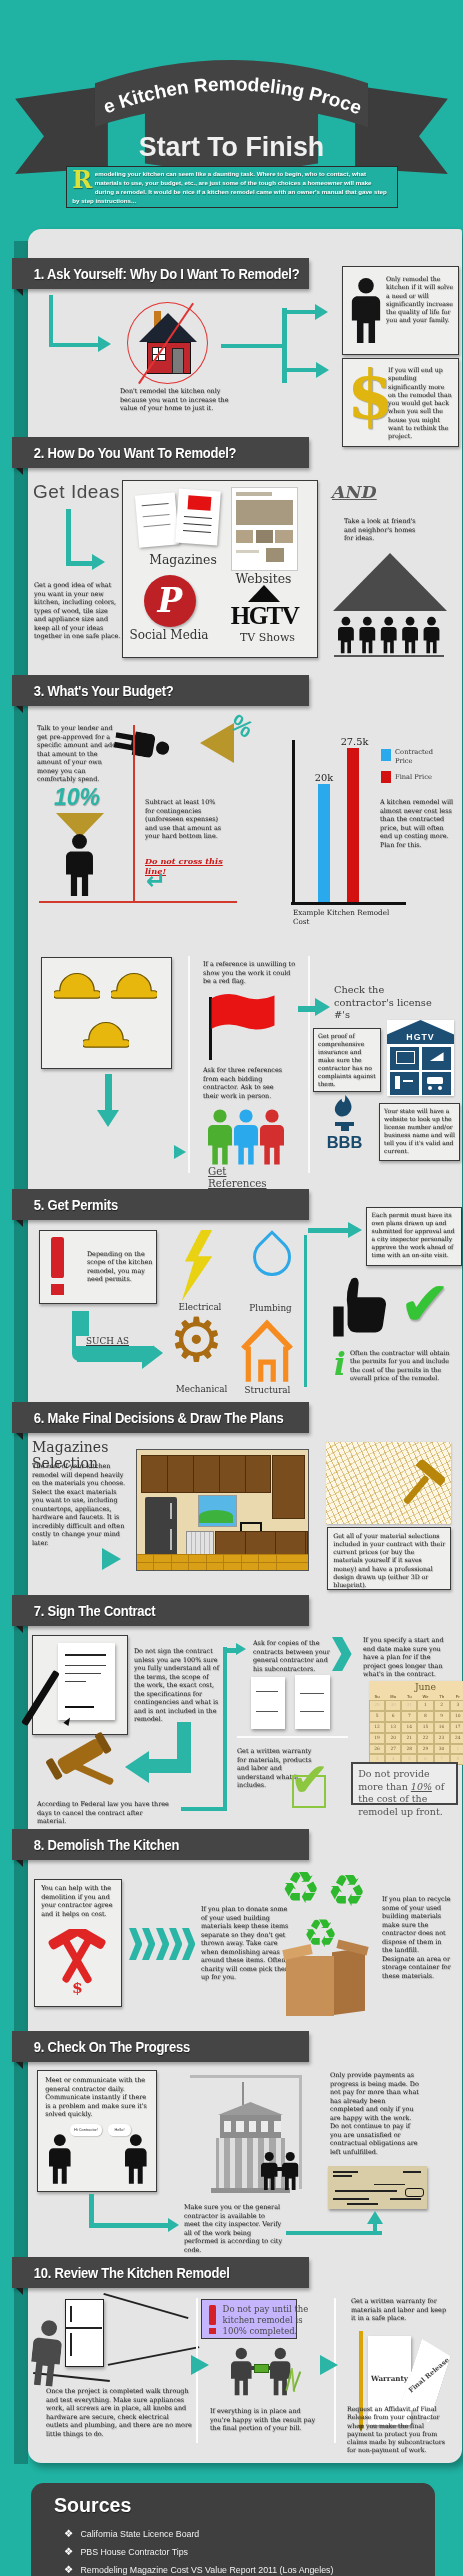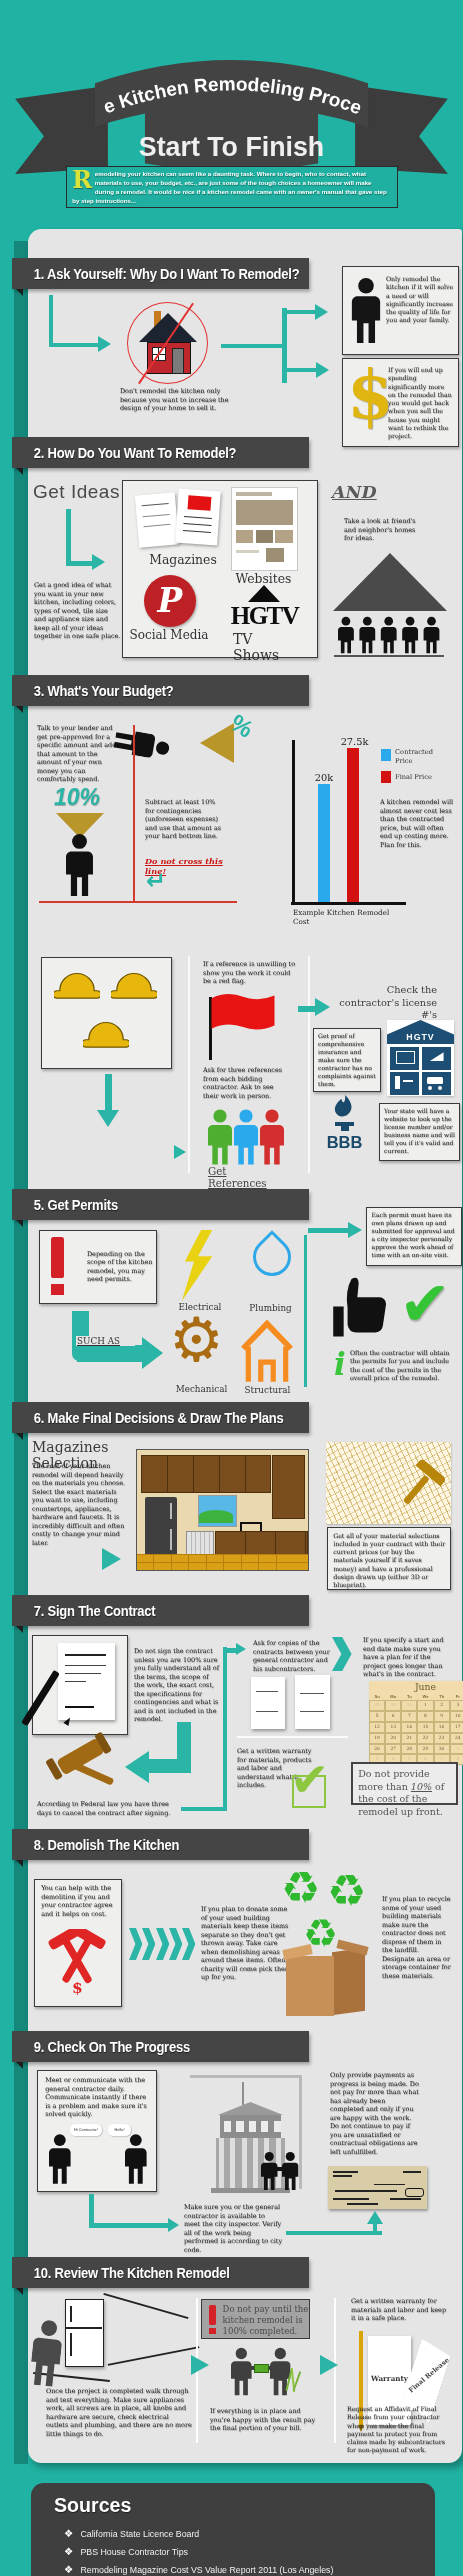--- a/index.html
+++ b/index.html
@@ -67,21 +67,21 @@
   <div class="a" style="left:127px;top:302px;width:82px;height:83px">
     <div class="a" style="left:0;top:0;width:79px;height:80px;border:1.5px solid #e23333;border-radius:50%"></div>
     <div class="a" style="left:27px;top:9.3px;width:6.7px;height:16.5px;background:#c77a1d"></div>
     <div class="a" style="left:12px;top:11.3px;border-left:29px solid transparent;border-right:29px solid transparent;border-bottom:29px solid #1b2430"></div>
     <div class="a" style="left:19.6px;top:40px;width:42px;height:30px;background:#c0272d;border:1px solid #131313">
       <div class="a" style="left:4.1px;top:4.1px;width:12.4px;height:12.4px;background:#fff;border:1px solid #222;background-image:linear-gradient(#222,#222),linear-gradient(#222,#222);background-size:1px 100%,100% 1px;background-position:center,center;background-repeat:no-repeat"></div>
       <div class="a" style="left:24px;top:5.2px;width:10.3px;height:24px;background:#7b7b7b;border:0.5px solid #222"></div>
     </div>
     <div class="a" style="left:38px;top:-7.2px;width:2.1px;height:97px;background:#e23333;transform:rotate(34deg)"></div>
   </div>
-  <div class="a t" style="left:120px;top:387px;width:111px">Don't remodel the kitchen only because you want to increase the design of your home to sell it.</div>
+  <div class="a t" style="left:120px;top:387px;width:111px">Don't remodel the kitchen only because you want to increase the value of your home to just it.</div>
 
   <div class="a tl" style="left:221px;top:344px;width:63px;height:4.1px"></div>
   <div class="a tl" style="left:282px;top:308px;width:4.6px;height:75px"></div>
   <div class="a tl" style="left:286px;top:310px;width:30px;height:4.1px"></div>
   <div class="a" style="left:315px;top:304px;border-top:8.2px solid transparent;border-bottom:8.2px solid transparent;border-left:13px solid #2ab5a6"></div>
   <div class="a tl" style="left:286px;top:368px;width:31px;height:4.1px"></div>
   <div class="a" style="left:316px;top:362px;border-top:8.2px solid transparent;border-bottom:8.2px solid transparent;border-left:13px solid #2ab5a6"></div>
 
   <div class="a wbox" style="left:342px;top:266px;width:117px;height:89px">
     <svg class="a" style="left:8.2px;top:11.3px" width="30" height="65" viewBox="0 0 20 46">
@@ -126,21 +126,21 @@
   </div>
   <div class="a serf" style="left:231px;top:571px;width:65px;font-size:12.4px;text-align:center">Websites</div>
   <div class="a" style="left:144px;top:575px;width:52px;height:52px;background:#bd2126;border-radius:50%;box-shadow:1px 1.5px 2.6px rgba(0,0,0,.3)">
     <span style="display:block;text-align:center;font-family:'DejaVu Serif',serif;font-weight:bold;font-style:italic;font-size:33px;line-height:52px;color:#fff">P</span>
   </div>
   <div class="a serf" style="left:127px;top:628px;width:84px;font-size:12px;text-align:center">Social Media</div>
   <div class="a" style="left:219px;top:585px;width:91px;height:47px">
     <div class="a" style="left:29px;top:0;border-left:16.5px solid transparent;border-right:16.5px solid transparent;border-bottom:17.5px solid #0c0c0c"></div>
     <div class="a" style="left:0;top:16.5px;width:91px;text-align:center;font-weight:900;font-size:25px;letter-spacing:-1.5px;color:#0d0d0d;font-family:'Liberation Serif',serif">HGTV</div>
   </div>
-  <div class="a serf" style="left:233px;top:631px;width:62px;font-size:14px;text-align:left">TV Shows</div>
+  <div class="a serf" style="left:233px;top:631px;width:62px;font-size:11px;text-align:right">TV Shows</div>
   <div class="a t" style="left:34px;top:581px;width:87px">Get a good idea of what you want in your new kitchen, including colors, types of wood, tile size and appliance size and keep all of your ideas together in one safe place.</div>
   <div class="a" style="left:332px;top:482px;width:41px;font-family:'DejaVu Serif',serif;font-style:italic;font-weight:bold;font-size:17.5px;color:#5a5a5a;text-decoration:underline">AND</div>
   <div class="a t" style="left:344px;top:517px;width:77px">Take a look at friend's and neighbor's homes for ideas.</div>
   <div class="a" style="left:333px;top:553px;border-left:57px solid transparent;border-right:57px solid transparent;border-bottom:58px solid #4a4a4a"></div>
   <svg class="a" style="left:338px;top:615px" width="103" height="40" viewBox="0 0 130 46">
     <use href="#g-person" fill="#111"></use>
       <use href="#g-person" x="27" fill="#111"></use>
       <use href="#g-person" x="54" fill="#111"></use>
       <use href="#g-person" x="81" fill="#111"></use>
       <use href="#g-person" x="108" fill="#111"></use>
@@ -205,21 +205,21 @@
       <use href="#g-person" fill="#4caf2f"></use>
     </svg>
   <svg class="a" style="left:234px;top:1109px" width="24" height="56" viewBox="0 0 20 46">
       <use href="#g-person" fill="#2aa9ec"></use>
     </svg>
   <svg class="a" style="left:260px;top:1109px" width="24" height="56" viewBox="0 0 20 46">
       <use href="#g-person" fill="#d32f2f"></use>
     </svg>
   <div class="a serf" style="left:208px;top:1165px;width:77px;font-size:10.3px;color:#444;text-decoration:underline">Get References</div>
   <div class="a" style="left:308px;top:956px;width:1.5px;height:217px;background:#fafafa"></div>
-  <div class="a serf" style="left:334px;top:984px;width:103px;font-size:9.8px;color:#3d3d3d;text-align:right;line-height:1.3">Check the contractor's license #'s</div>
+  <div class="a serf" style="left:334px;top:984px;width:103px;font-size:9.8px;color:#3d3d3d;text-align:left;line-height:1.3">Check the contractor's license #'s</div>
   <div class="a tl" style="left:298px;top:1006px;width:18.5px;height:5.7px"></div>
   <div class="a" style="left:315px;top:998px;border-top:9.8px solid transparent;border-bottom:9.8px solid transparent;border-left:15.5px solid #2ab5a6"></div>
   <div class="a wbox" style="left:313px;top:1028px;width:68px;height:64px">
     <div class="a t" style="left:4.1px;top:3.1px;width:58px;font-size:6px">Get proof of comprehensive insurance and make sure the contractor has no complaints against them.</div>
   </div>
   <div class="a" style="left:387px;top:1020px;width:67px;height:76px;background:#fff;box-shadow:0.5px 1px 2.1px rgba(0,0,0,.25)">
     <div class="a" style="left:0;top:0;width:67px;height:24px;background:#1d4e74;clip-path:polygon(50% 0,100% 60%,100% 100%,0 100%,0 60%)">
       <span style="display:block;text-align:center;color:#fff;font-weight:bold;font-size:8.8px;letter-spacing:1px;margin-top:12.4px;font-family:'Liberation Sans',sans-serif">HGTV</span>
     </div>
     <div class="a" style="left:3.1px;top:27px;width:29px;height:23px;background:#1d4e74">
@@ -254,21 +254,21 @@
       <span class="ht">5. Get Permits</span>
     </div>
   <div class="a wbox" style="left:39px;top:1230px;width:118px;height:74px">
     <div class="a" style="left:11.3px;top:6.2px;width:12.4px;height:41px;background:#d42027;border-radius:2.6px"></div>
     <div class="a" style="left:11.3px;top:53px;width:12.4px;height:11.3px;background:#d42027"></div>
     <div class="a t" style="left:47px;top:18.5px;width:66px">Depending on the scope of the kitchen remodel, you may need permits.</div>
   </div>
   <div class="a tl" style="left:72px;top:1311px;width:16.5px;height:50px;border-radius:0 0 0 7.2px"></div>
   <div class="a tl" style="left:77px;top:1345px;width:67px;height:16.5px"></div>
   <div class="a" style="left:142px;top:1337px;border-top:16px solid transparent;border-bottom:16px solid transparent;border-left:21.6px solid #2ab5a6"></div>
-  <div class="a" style="left:76px;top:1336px;width:57px;font-family:'DejaVu Serif',serif;font-size:8.8px;color:#333;text-decoration:underline;background:#e5e5e5;padding:0 1px">SUCH AS</div>
+  <div class="a" style="left:76px;top:1336px;width:57px;font-family:'DejaVu Serif',serif;font-size:8.8px;color:#333;text-decoration:underline;background:#e5e5e5;padding:0 10px">SUCH AS</div>
   <svg class="a" style="left:178px;top:1230px" width="37" height="71" viewBox="0 0 70 140">
       <path d="M44 0 L12 62 L30 62 L6 140 L66 52 L38 52 L66 0 Z" fill="#e8d212"></path>
     </svg>
   <div class="a serf" style="left:174px;top:1302px;width:52px;font-size:8.8px;text-align:center">Electrical</div>
   <div class="a" style="left:253px;top:1238px;width:32px;height:32px;border:3.6px solid #2fa8e8;border-radius:0 50% 50% 50%;transform:rotate(45deg)"></div>
   <div class="a serf" style="left:246px;top:1303px;width:49px;font-size:8.8px;text-align:center">Plumbing</div>
   <div class="a" style="left:169px;top:1309px;font-size:61px;line-height:1;color:#a96c12;font-family:'DejaVu Sans',sans-serif">⚙</div>
   <div class="a serf" style="left:173px;top:1384px;width:57px;font-size:8.8px;text-align:center">Mechanical</div>
   <svg class="a" style="left:240px;top:1319px" width="54" height="66" viewBox="0 0 104 125">
       <path d="M6 56 L52 8 L98 56" fill="none" stroke="#f68b1f" stroke-width="11"></path>
@@ -338,21 +338,21 @@
   <div class="a tl" style="left:181px;top:1807px;width:46px;height:4.1px"></div>
   <div class="a tl" style="left:177px;top:1722px;width:14.4px;height:40px"></div>
   <div class="a tl" style="left:148px;top:1759px;width:43px;height:14.4px"></div>
   <div class="a" style="left:125px;top:1751px;border-top:16px solid transparent;border-bottom:16px solid transparent;border-right:24px solid #2ab5a6"></div>
   <div class="a" style="left:44px;top:1737px;width:77px;height:58px">
     <div class="a" style="left:13.4px;top:11.3px;width:47px;height:16.5px;background:#a06a15;border-radius:4.6px;transform:rotate(-30deg)"></div>
     <div class="a" style="left:6.2px;top:20.6px;width:8.2px;height:21.6px;background:#7d5210;border-radius:2.6px;transform:rotate(-30deg)"></div>
     <div class="a" style="left:55px;top:-5.2px;width:8.2px;height:21.6px;background:#7d5210;border-radius:2.6px;transform:rotate(-30deg)"></div>
     <div class="a" style="left:21.6px;top:32px;width:49px;height:7.2px;background:#a06a15;border-radius:3.1px;transform:rotate(24deg)"></div>
   </div>
-  <div class="a t" style="left:37px;top:1800px;width:135px">According to Federal law you have three days to cancel the contract after signing.</div>
+  <div class="a t" style="left:37px;top:1800px;width:135px">According to Federal law you have three days to cancel the contract after material.</div>
   <div class="a tl" style="left:227px;top:1648px;width:10.3px;height:4.6px"></div>
   <div class="a" style="left:236px;top:1643px;border-top:6.7px solid transparent;border-bottom:6.7px solid transparent;border-left:10.8px solid #2ab5a6"></div>
   <div class="a t" style="left:253px;top:1639px;width:80px">Ask for copies of the contracts between your general contractor and his subcontractors.</div>
   <div class="a sheet" style="left:251px;top:1677px;width:34px;height:52px">
     <div class="a" style="left:5.2px;top:14.4px;width:21.6px;height:1px;background:#555"></div>
     <div class="a" style="left:5.2px;top:34px;width:21.6px;height:1px;background:#555"></div>
   </div>
   <div class="a sheet" style="left:295px;top:1675px;width:35px;height:54px">
     <div class="a" style="left:5.2px;top:17.5px;width:24px;height:1px;background:#555"></div>
     <div class="a" style="left:5.2px;top:36px;width:24px;height:1px;background:#555"></div>
@@ -523,21 +523,21 @@
       <div class="a" style="left:4.1px;top:6.2px;width:2.1px;height:15.5px;background:#222"></div>
       <div class="a" style="left:4.1px;top:33px;width:2.1px;height:23px;background:#222"></div>
     </div>
     <svg class="a" style="left:2.1px;top:25px;transform:rotate(6deg)" width="29" height="66" viewBox="0 0 20 46">
         <use href="#g-person" fill="#4a4a4a"></use>
       </svg>
   </div>
   <div class="a t" style="left:46px;top:2387px;width:147px">Once the project is completed walk through and test everything. Make sure appliances work, all screws are in place, all knobs and hardware are secure, check electrical outlets and plumbing, and there are no more little things to do.</div>
   <div class="a" style="left:196px;top:2298px;width:1.5px;height:145px;background:#fdfdfd"></div>
   <div class="a" style="left:334px;top:2298px;width:1.5px;height:145px;background:#fdfdfd"></div>
-  <div class="a" style="left:201px;top:2299px;width:109px;height:40px;border:1.5px solid #3a3a3a;background:#a3a3a3;box-sizing:border-box">
+  <div class="a" style="left:201px;top:2299px;width:96px;height:40px;border:1.5px solid #3a3a3a;background:#c4b5fd;box-sizing:border-box">
     <div class="a" style="left:7.2px;top:5.2px;width:6.7px;height:19.6px;background:#d42027;border-radius:1.5px"></div>
     <div class="a" style="left:7.2px;top:28px;width:6.7px;height:6.2px;background:#d42027"></div>
     <div class="a" style="left:20.6px;top:4.1px;width:87px;font-family:'DejaVu Serif',serif;font-size:8.5px;color:#4a4a4a;line-height:1.3">Do not pay until the kitchen remodel is 100% completed.</div>
   </div>
   <div class="a" style="left:191px;top:2355px;border-top:10.8px solid transparent;border-bottom:10.8px solid transparent;border-left:18.5px solid #2ab5a6"></div>
   <div class="a" style="left:227px;top:2343px;width:77px;height:62px">
     <svg class="a" style="left:4.1px;top:4.1px" width="20.6" height="49" viewBox="0 0 20 46">
         <use href="#g-person" fill="#3f3f3f"></use>
       </svg>
     <svg class="a" style="left:43px;top:4.1px;transform:scaleX(-1)" width="20.6" height="49" viewBox="0 0 20 46">

